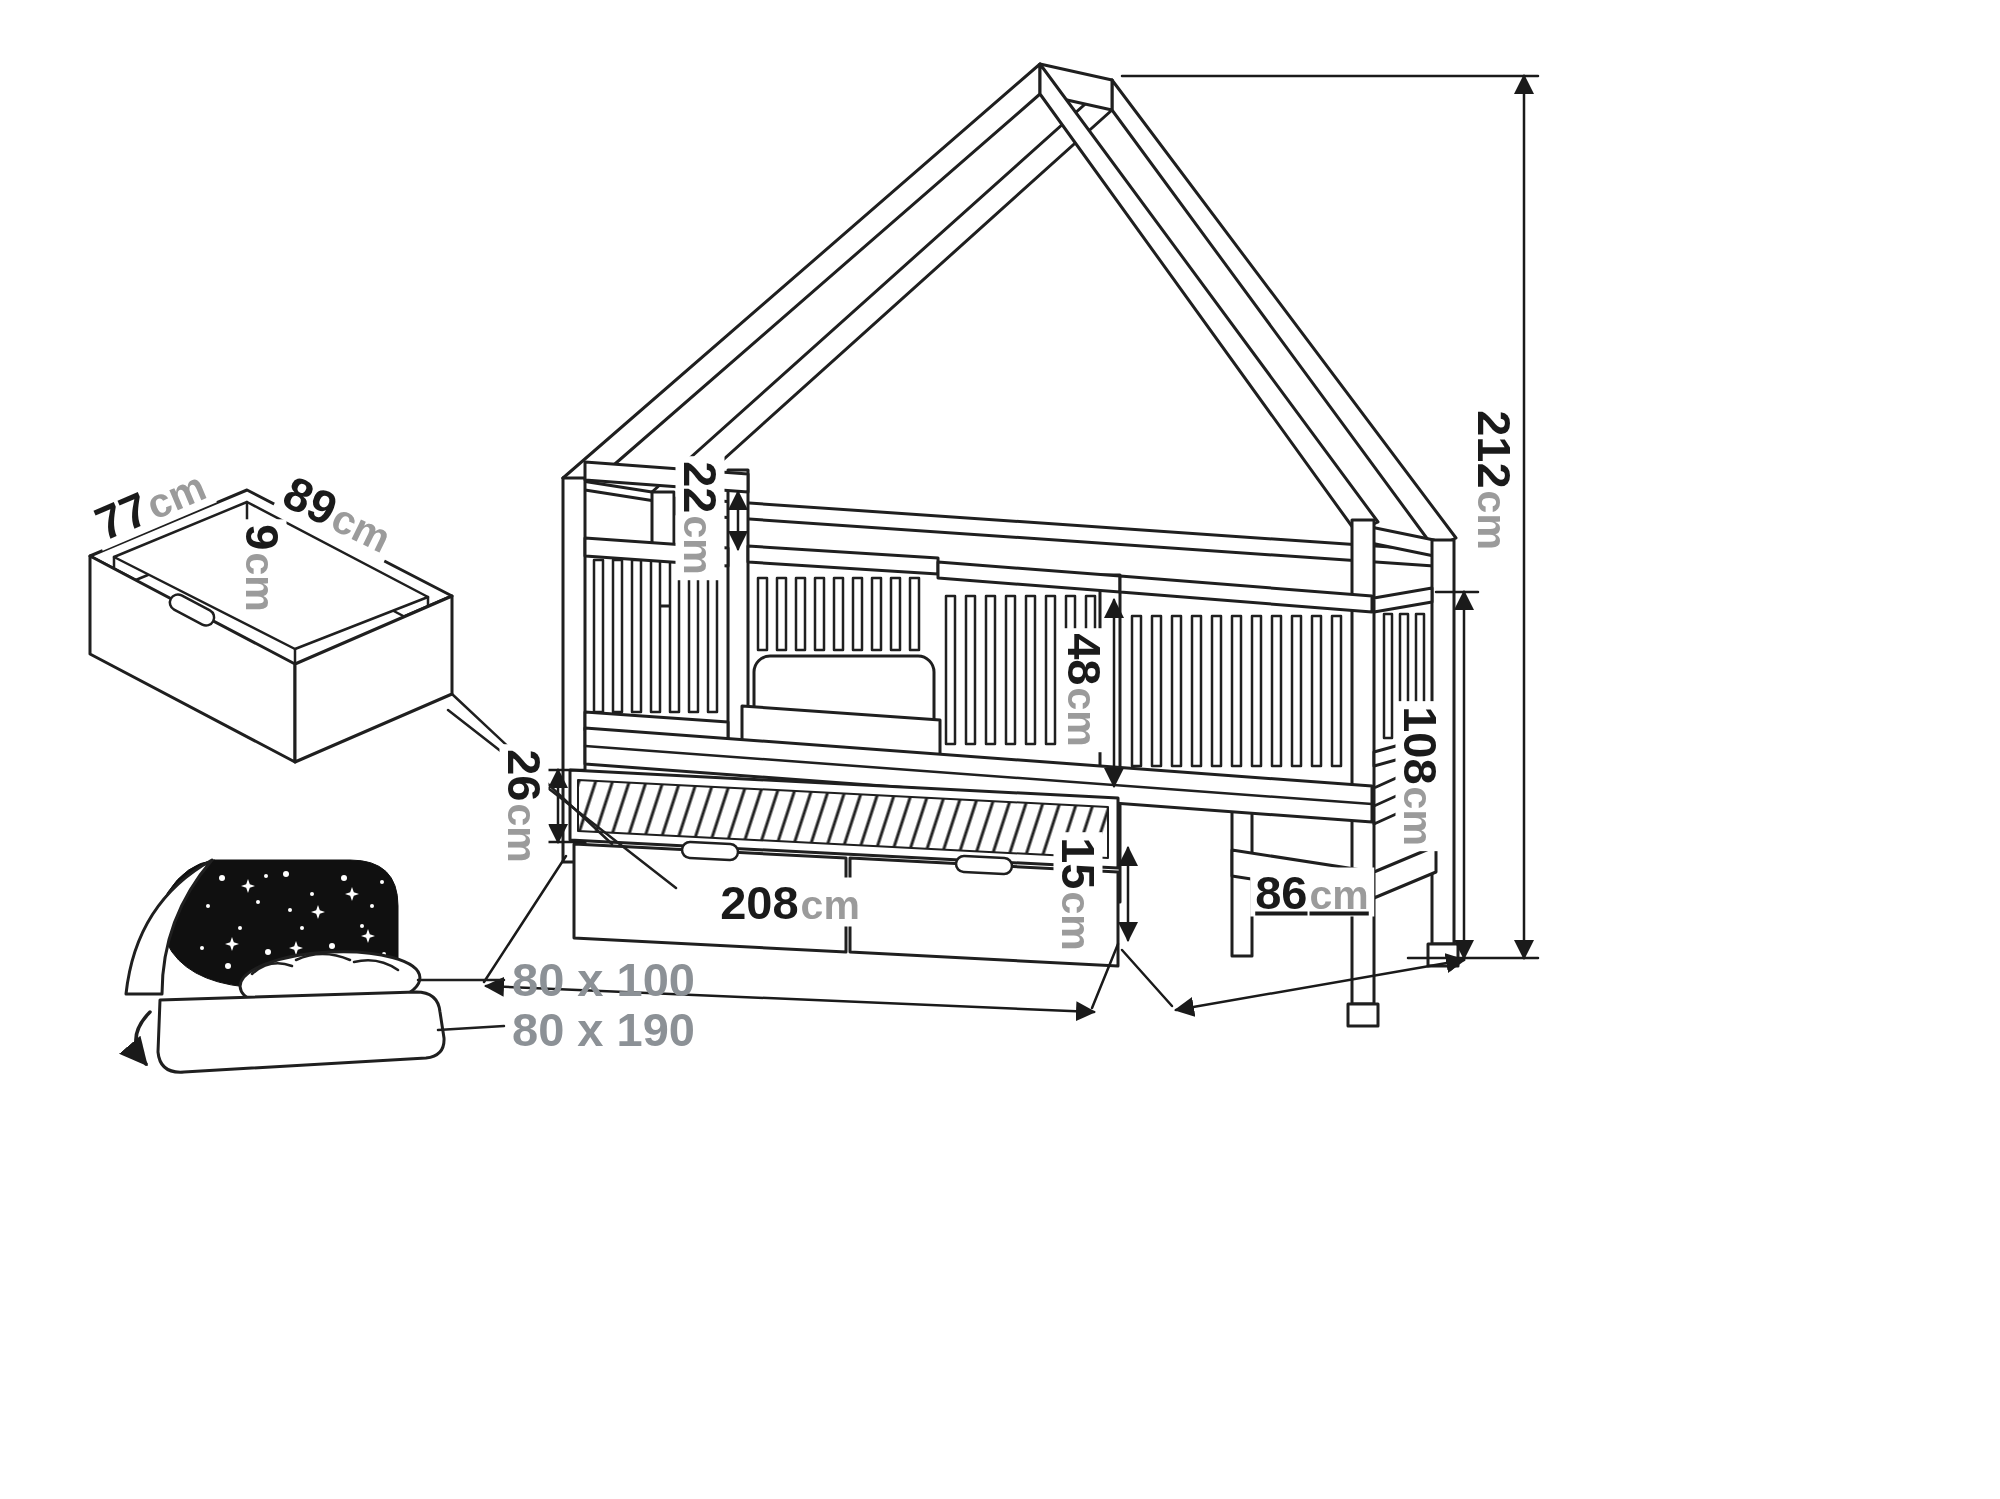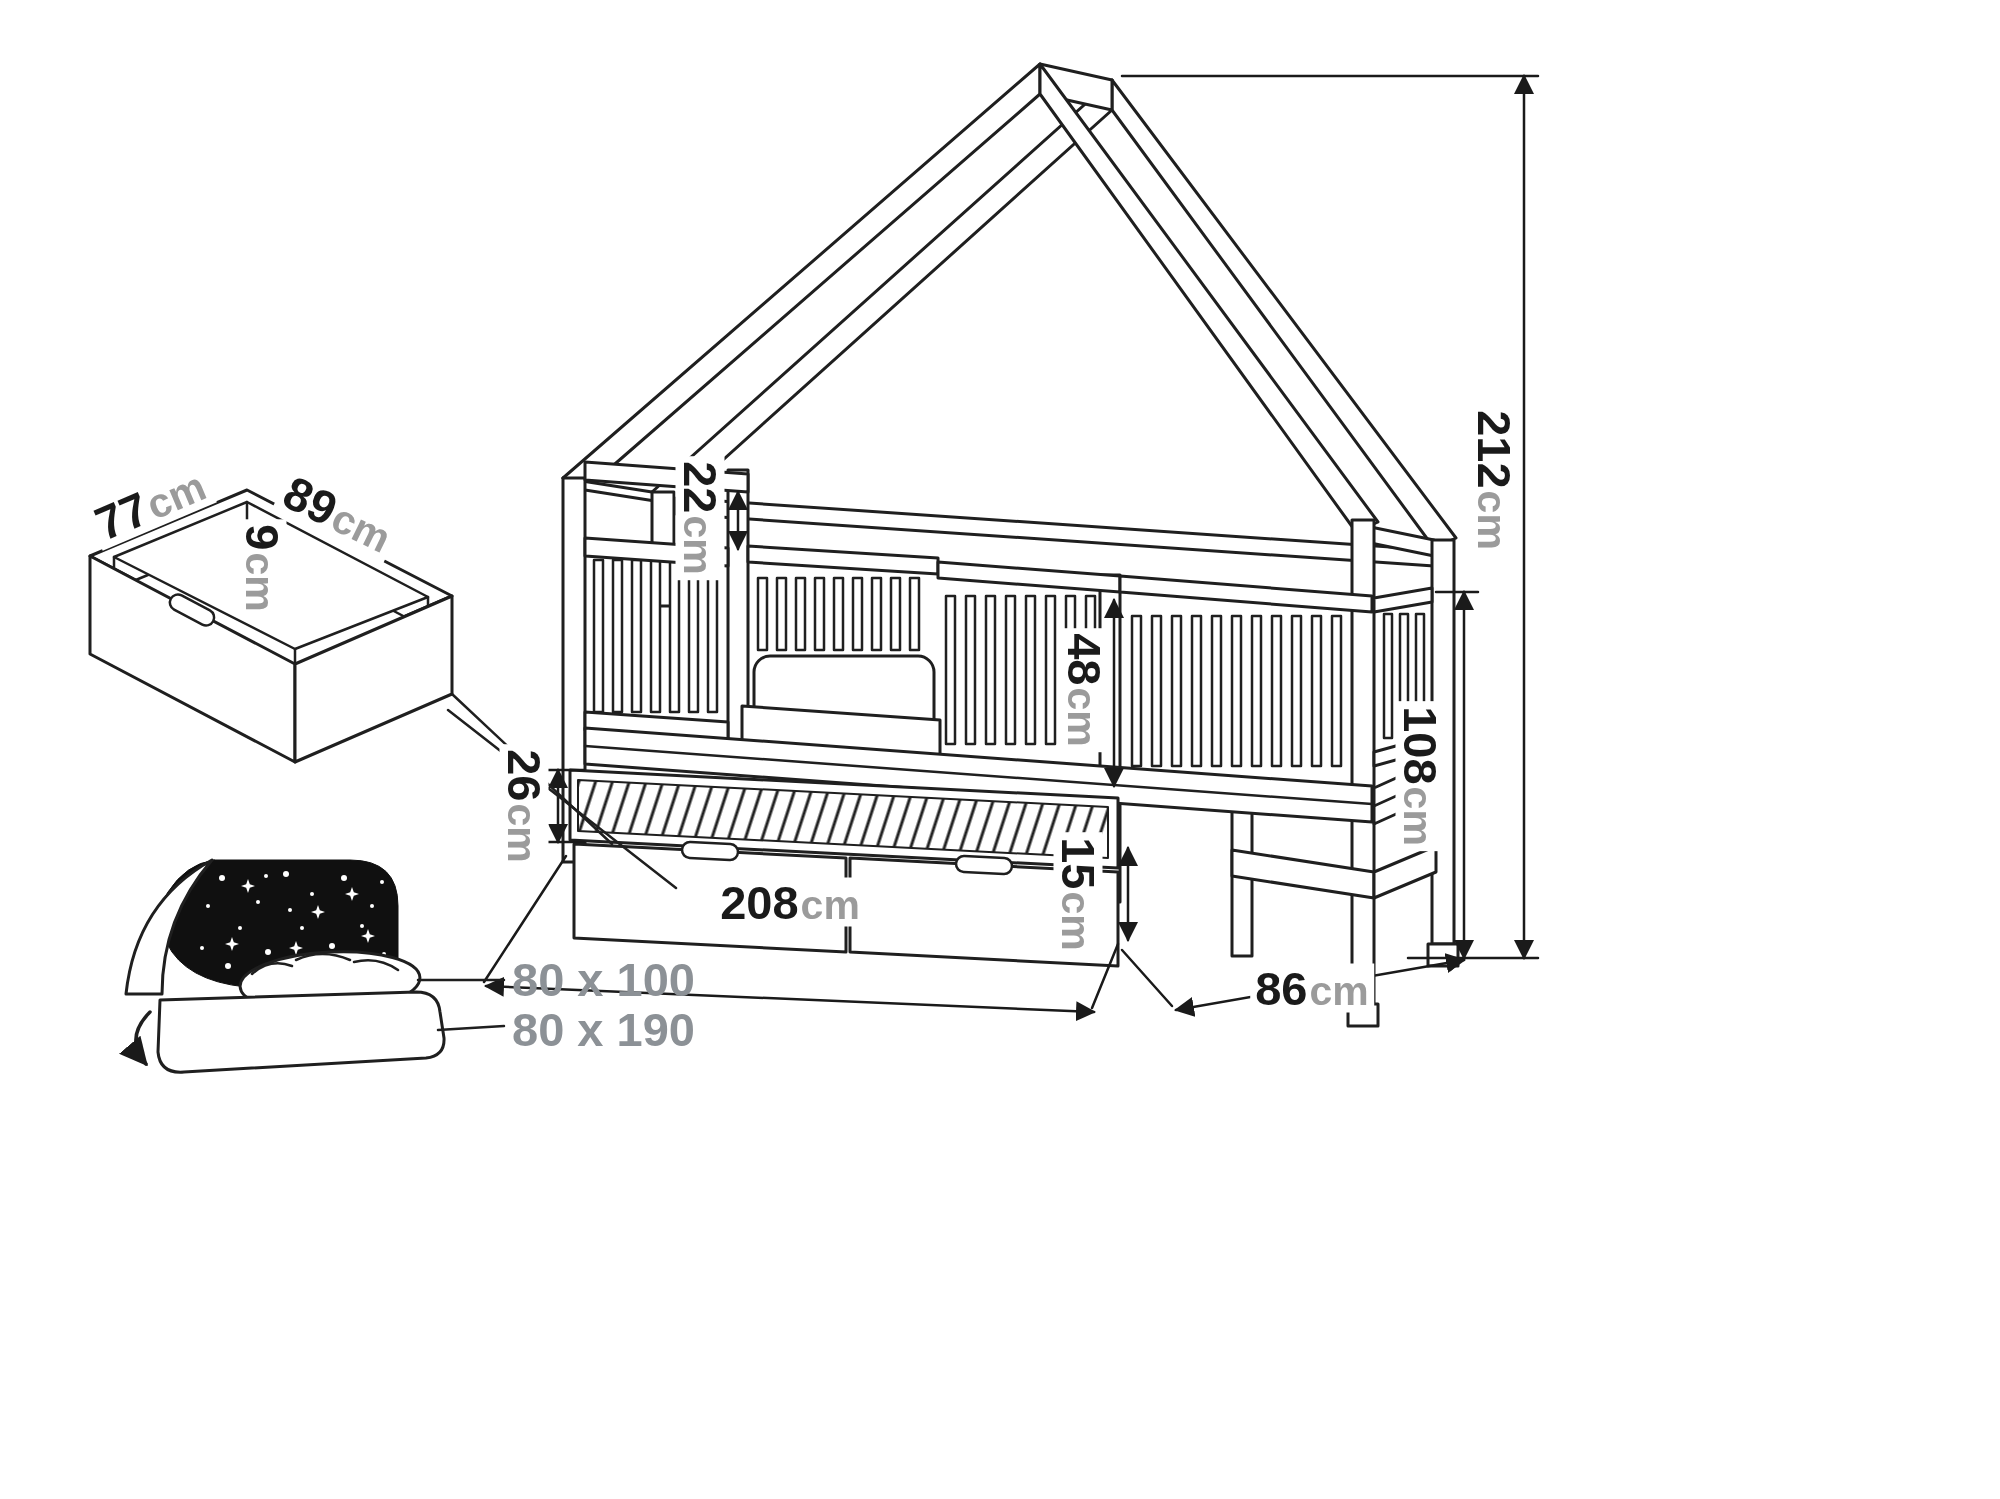--- a/index.html
+++ b/index.html
@@ -248,20 +248,20 @@
   </div>
   <div class="dim" style="left:524px;top:806px;transform:translate(-50%,-50%) rotate(90deg);">
     <span>26</span><span class="unit">cm</span>
   </div>
   <div class="dim" style="left:790px;top:902px;transform:translate(-50%,-50%);">
     <span>208</span><span class="unit">cm</span>
   </div>
   <div class="dim" style="left:1078px;top:894px;transform:translate(-50%,-50%) rotate(90deg);">
     <span>15</span><span class="unit">cm</span>
   </div>
-  <div class="dim" style="left:1312px;top:988px;transform:translate(-50%,-50%);">
+  <div class="dim" style="left:1312px;top:892px;transform:translate(-50%,-50%);text-decoration:underline;">
     <span>86</span><span class="unit">cm</span>
   </div>
 
   <div class="msize" style="left:512px;top:956px;">80 x 100</div>
   <div class="msize" style="left:512px;top:1006px;text-align:right;">80 x 190</div>
 
 </div>
 
 </body></html>

